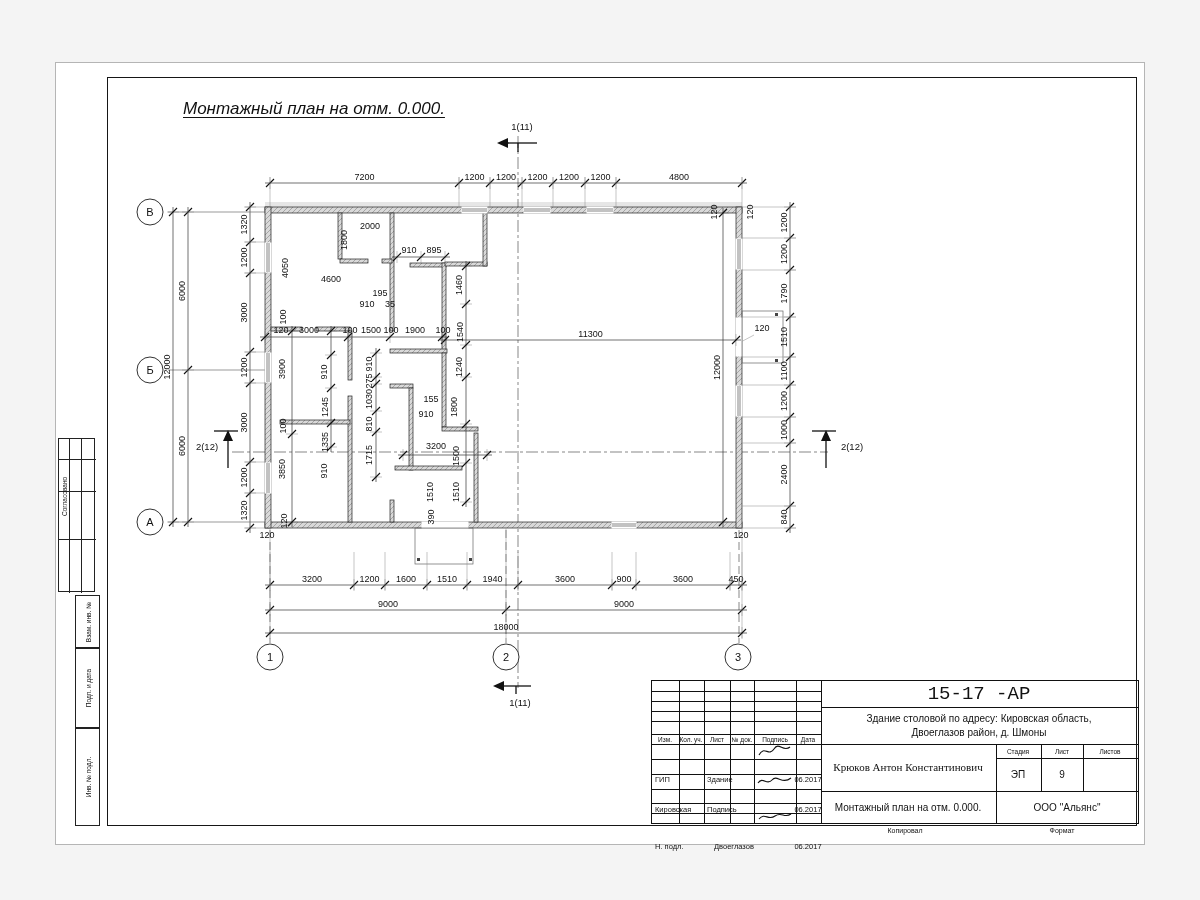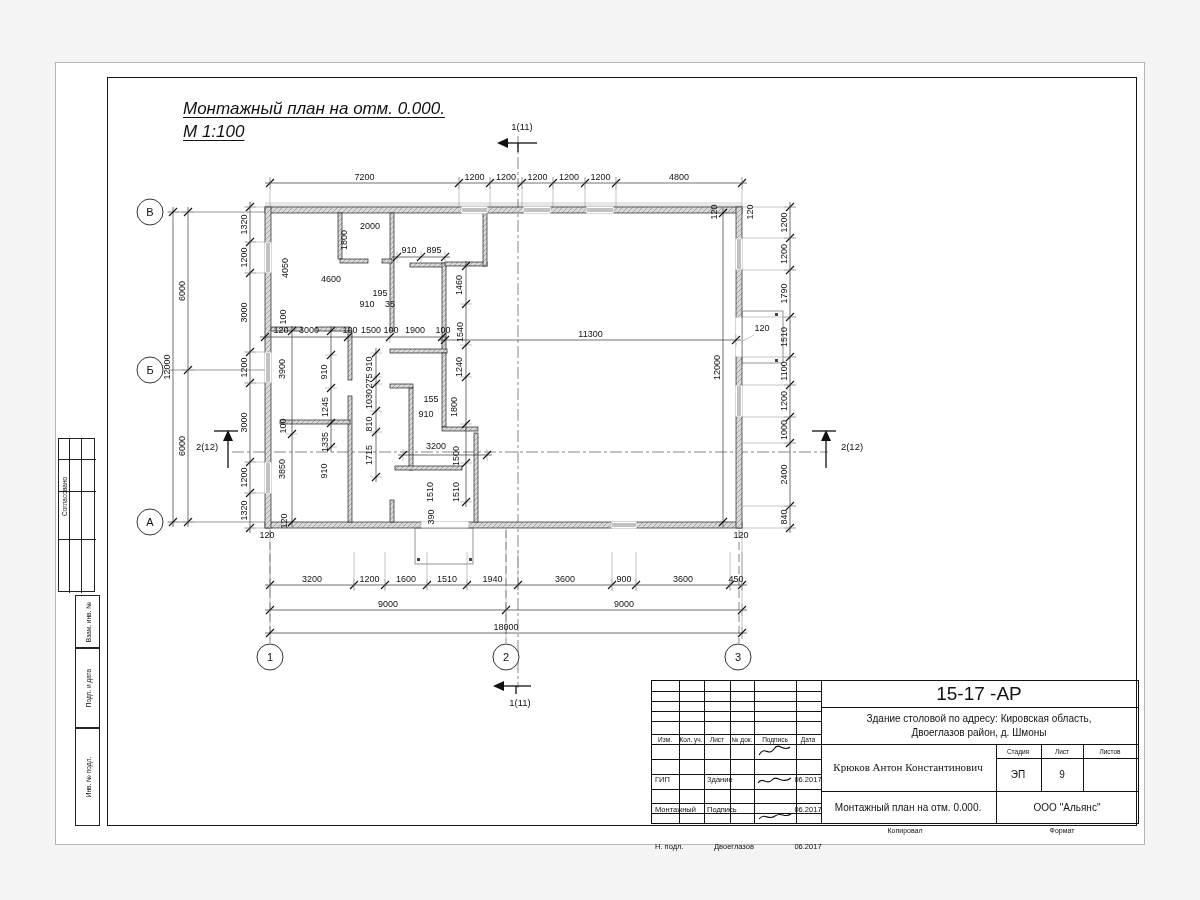--- a/index.html
+++ b/index.html
@@ -47,21 +47,20 @@
   </div>
   <div class="rotbox" style="left:75px;top:648px;width:25px;height:80px;">
     <span class="rot">Подп. и дата</span>
   </div>
   <div class="rotbox" style="left:75px;top:728px;width:25px;height:98px;">
     <span class="rot">Инв. № подл.</span>
   </div>
 
   <div id="main-title">
     <div>Монтажный план на отм. 0.000.</div>
-    <div>М 1:100</div>
   </div>
 
 
   <svg id="plan-svg" viewBox="0 0 1200 900">
     <defs>
       <pattern id="hatch" patternUnits="userSpaceOnUse" width="5" height="5">
         <rect width="5" height="5" fill="#d9d9d9"></rect>
         <path d="M0,5 L5,0" stroke="#828282" stroke-width="0.6"></path>
       </pattern>
     </defs>
@@ -498,38 +497,38 @@
     <span class="c f6" style="left:13px;top:58px;">Изм.</span>
     <span class="c f6" style="left:39px;top:58px;">Кол. уч.</span>
     <span class="c f6" style="left:65px;top:58px;">Лист</span>
     <span class="c f6" style="left:90px;top:58px;">№ док.</span>
     <span class="c f6" style="left:123px;top:58px;">Подпись</span>
     <span class="c f6" style="left:156px;top:58px;">Дата</span>
 
     <span class="l f7" style="left:3px;top:66px;">ГИП</span>
     <span class="l f7" style="left:55px;top:66px;">Здание</span>
     <span class="c f7" style="left:156px;top:70px;">06.2017</span>
-    <span class="l f7" style="left:3px;top:96px;">Монтажный</span>
+    <span class="l f7" style="left:3px;top:96px;">Кировская</span>
     <span class="l f7" style="left:55px;top:96px;">Подпись</span>
     <span class="c f7" style="left:156px;top:100px;">06.2017</span>
     <span class="l f7" style="left:3px;top:133px;">Н. подл.</span>
     <span class="l f7" style="left:62px;top:133px;">Двоеглазов</span>
     <span class="c f7" style="left:156px;top:137px;">06.2017</span>
 
     <svg class="sig" style="left:104px;top:63px;" width="38" height="14" viewBox="0 0 38 14">
         <path d="M3,11 C8,1 13,13 18,5 S27,9 34,3" fill="none" stroke="#111" stroke-width="1.1"></path>
       </svg>
     <svg class="sig" style="left:104px;top:93px;" width="38" height="14" viewBox="0 0 38 14">
         <path d="M2,9 C7,2 11,12 16,6 S26,11 35,4" fill="none" stroke="#111" stroke-width="1.1"></path>
       </svg>
     <svg class="sig" style="left:104px;top:128px;" width="38" height="14" viewBox="0 0 38 14">
         <path d="M3,10 C9,3 12,12 19,7 S28,10 35,5" fill="none" stroke="#111" stroke-width="1.1"></path>
       </svg>
 
-    <span class="c f19" style="left:327px;top:13px;">15-17 -АР</span>
+    <span class="c f19" style="left:327px;top:13px;font-family:Liberation Mono, monospace;">15-17 -АР</span>
     <span class="c f10" style="left:327px;top:37px;">Здание столовой по адресу: Кировская область,</span>
     <span class="c f10" style="left:327px;top:51px;">Двоеглазов район, д. Шмоны</span>
     <span class="c f11" style="left:256px;top:86px;">Крюков Антон Константинович</span>
     <span class="c f6" style="left:366px;top:70px;">Стадия</span>
     <span class="c f6" style="left:410px;top:70px;">Лист</span>
     <span class="c f6" style="left:458px;top:70px;">Листов</span>
     <span class="c f10" style="left:366px;top:93px;">ЭП</span>
     <span class="c f10" style="left:410px;top:93px;">9</span>
     <span class="c f10" style="left:458px;top:93px;"></span>
     <span class="c f10" style="left:256px;top:126px;">Монтажный план на отм. 0.000.</span>

